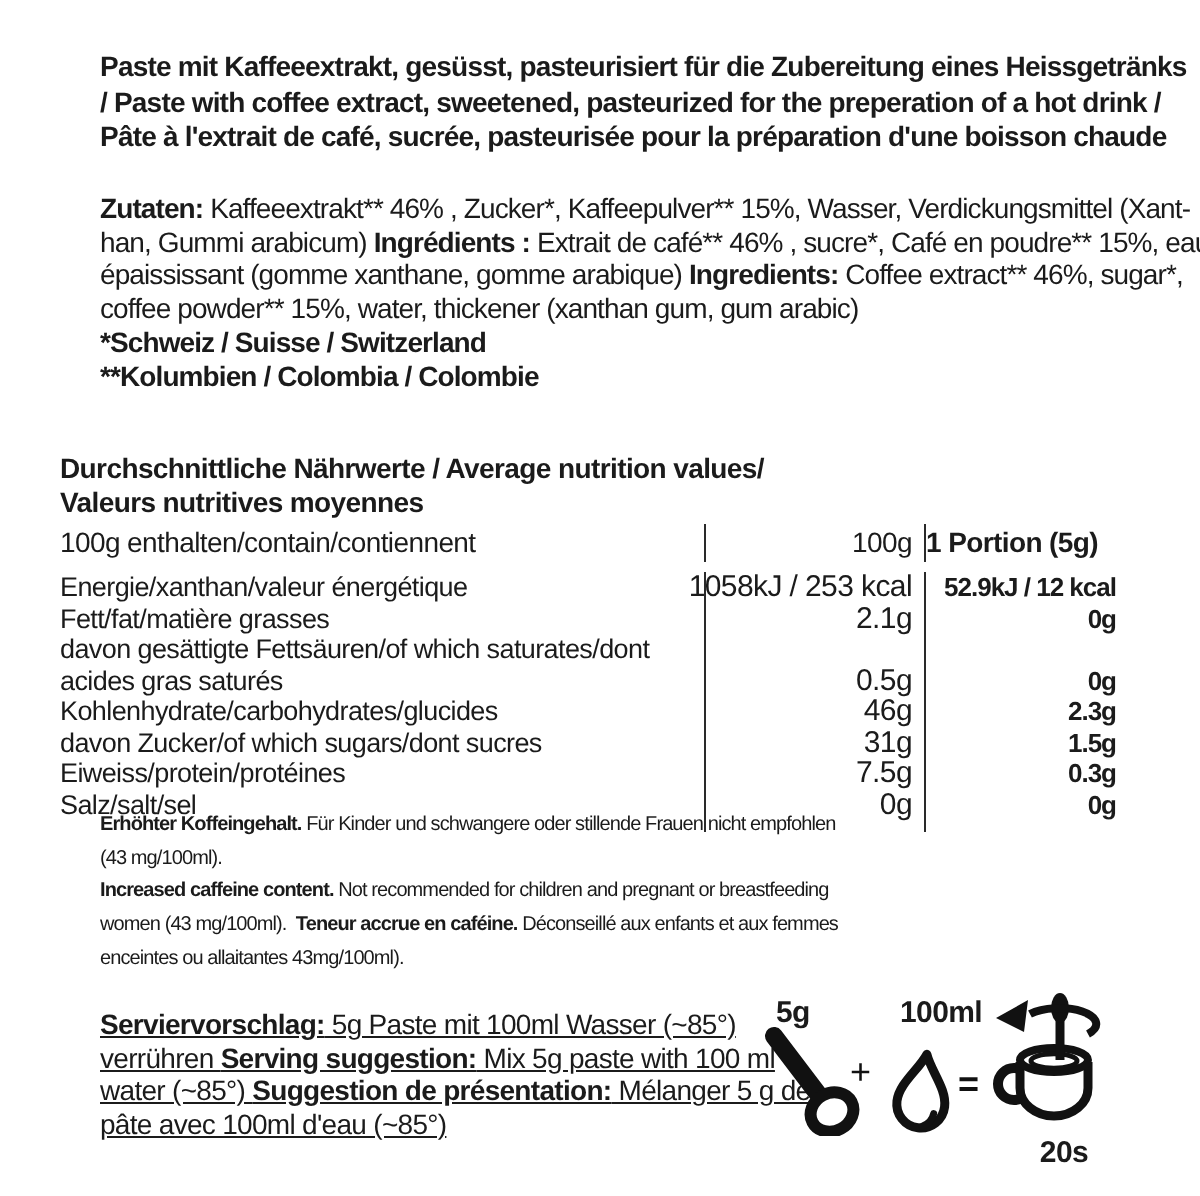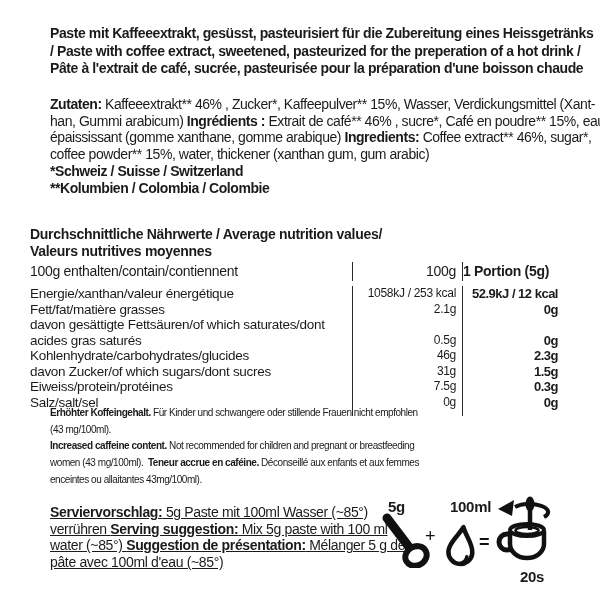--- a/index.html
+++ b/index.html
@@ -23,21 +23,21 @@
   
   .nutrition { top:206px;margin-top:20px; }
   .nt-title { font-size:14px; font-weight:bold; line-height:17px; letter-spacing:-0.3px; white-space:nowrap; }
   .nt-grid { display:grid; grid-template-columns:322px 110px 108px; }
   .nt-subheader { margin-top:1px; height:20px; align-items:end; font-size:14px; line-height:19px; letter-spacing:-0.3px; }
   .nt-subheader .c2, .nt-row .c2 { border-left:1.5px solid #2a2a2a; text-align:right; padding-right:6px; }
   .nt-subheader .c3, .nt-row .c3 { border-left:1.5px solid #2a2a2a; text-align:left; padding-right:12px; font-weight:bold; }
   .nt-gap { height:5px; }
   .nt-row { font-size:13.5px; line-height:15.5px; letter-spacing:-0.3px; }
   .nt-row .c1 { padding-right:4px; }
-  .nt-row .c2 { font-size:12px; display:flex; align-items:flex-end; justify-content:flex-end; white-space:nowrap;text-align:right; }
+  .nt-row .c2 { font-size:15px; display:flex; align-items:flex-end; justify-content:flex-end; white-space:nowrap;text-align:right; }
   .nt-row .c3 { font-size:13px; letter-spacing:-0.5px; display:flex; align-items:flex-end; justify-content:flex-end; white-space:nowrap; }
   .nt-row.spacer { height:6px; }
 
   
   .caffeine { top:405px; font-size:10px; line-height:16.7px; letter-spacing:-0.45px; }
 
   
   .serving { top:504px; font-size:14px; line-height:16.7px; letter-spacing:-0.35px; width:360px;text-decoration:underline; }
 
   

